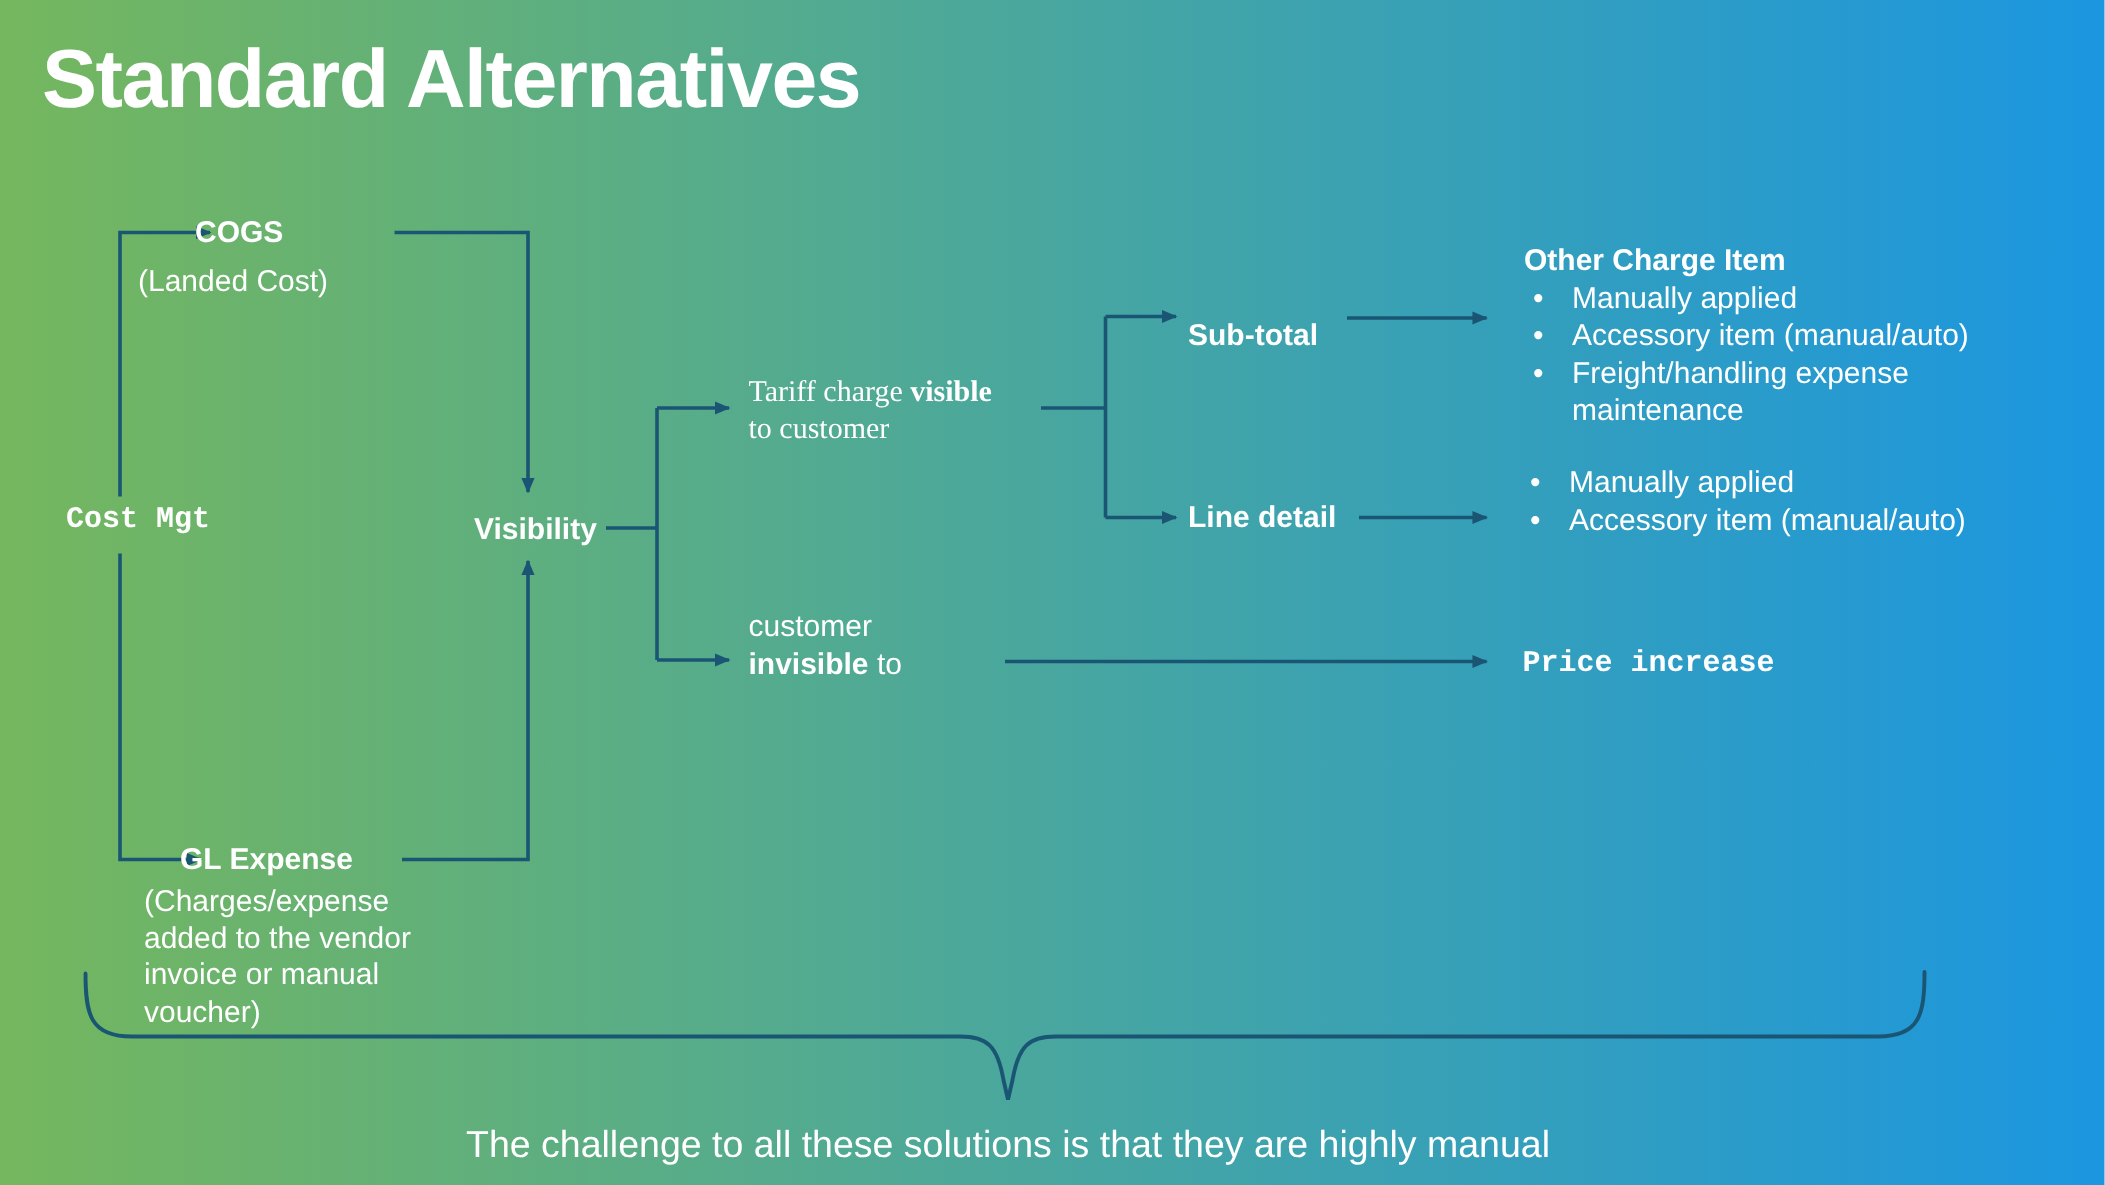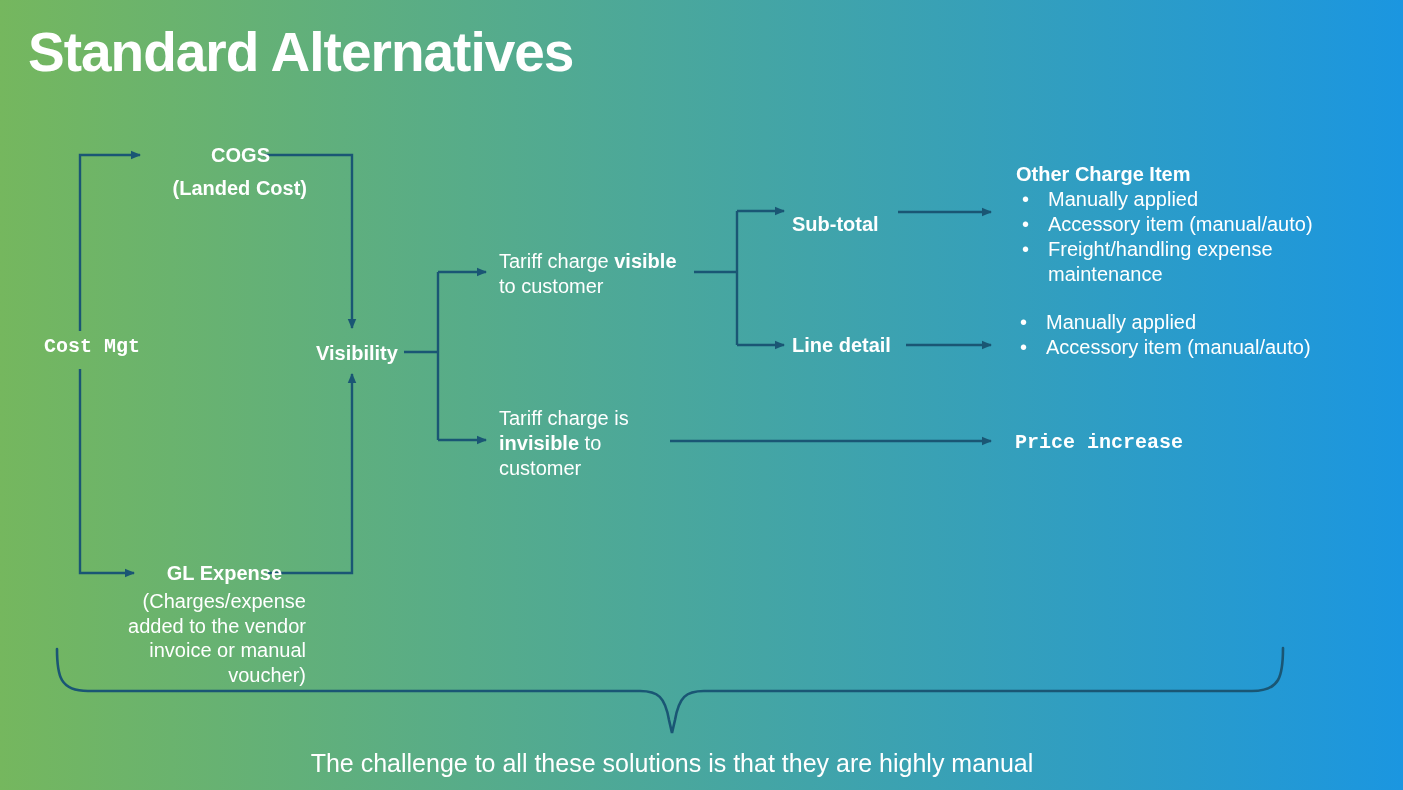--- a/index.html
+++ b/index.html
@@ -30,21 +30,21 @@
     letter-spacing: -1px;
     color: var(--text);
   }
   .t {
     position: absolute;
     font-size: 20px;
     line-height: 25px;
     color: var(--text);
   }
   .b { font-weight: 700; }
-  .ctr { text-align: right; }
+  .ctr { text-align: left; }
   svg.connectors {
     position: absolute;
     left: 0; top: 0;
     width: 1403px; height: 790px;
     pointer-events: none;
   }
   .ln { fill: none; stroke: var(--line); stroke-width: 2.4; }
   .brace { fill: none; stroke: var(--line); stroke-width: 2.6; stroke-linecap: round; }
   .ahead { fill: var(--line); }
   .rlist { position: absolute; width: 330px; font-size: 20px; line-height: 25px; }
@@ -87,36 +87,35 @@
     <path class="ln" d="M737,345 L784,345" marker-end="url(#ah)"></path>
     <path class="ln" d="M898,212 L991,212" marker-end="url(#ah)"></path>
     <path class="ln" d="M906,345 L991,345" marker-end="url(#ah)"></path>
     <path class="ln" d="M670,441 L991,441" marker-end="url(#ah)"></path>
     <path class="brace" d="M57,649 C57,676 60,691 88,691 L640,691 C658,691 665,697 669,720 L672,733 L675,720 C679,697 686,691 704,691 L1252,691 C1280,691 1283,676 1283,648"></path>
   </svg>
 
   <div class="t b" style="left:44px; top:334px;font-family:Liberation Mono, monospace;">Cost Mgt</div>
 
   <div class="t b ctr" style="left:130px; top:143px; width:140px;">COGS</div>
-  <div class="t ctr" style="left:127px; top:176px; width:180px;font-weight:bold;">(Landed Cost)</div>
+  <div class="t ctr" style="left:92px; top:176px; width:180px;">(Landed Cost)</div>
 
   <div class="t b" style="left:316px; top:341px;">Visibility</div>
 
   <div class="t b ctr" style="left:120px; top:561px; width:162px;">GL Expense</div>
   <div class="t ctr" style="left:96px; top:589px; width:210px; line-height:24.5px;">(Charges/expense added to the vendor invoice or manual voucher)</div>
 
-  <div class="t" style="left:499px; top:249px; width:230px;">
+  <div class="t" style="left:499px; top:249px; width:230px;font-family:Liberation Serif, serif;">
     <div><span>Tariff charge </span><span class="b">visible</span></div>
     <div>to customer</div>
   </div>
 
   <div class="t" style="left:499px; top:406px; width:230px;">
-    <div>Tariff charge is</div>
+    <div>customer</div>
     <div><span class="b">invisible</span><span> to</span></div>
-    <div>customer</div>
   </div>
 
   <div class="t b" style="left:792px; top:200px;margin-top:12px;">Sub-total</div>
   <div class="t b" style="left:792px; top:333px;">Line detail</div>
 
   <div class="rlist" style="left:1016px; top:162px;">
     <div class="hdr">Other Charge Item</div>
     <ul>
       <li>Manually applied</li>
       <li>Accessory item (manual/auto)</li>

